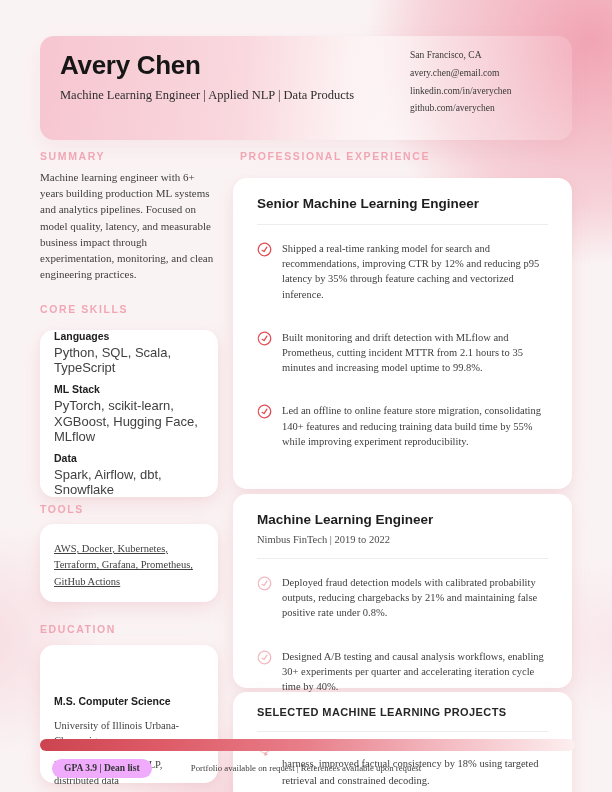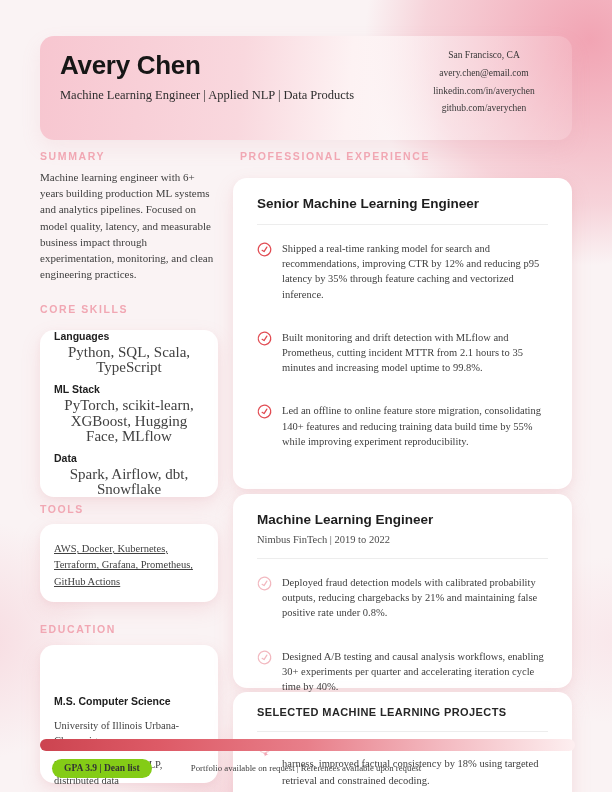--- a/index.html
+++ b/index.html
@@ -17,37 +17,37 @@
   .card{background:#ffffff;border-radius:14px;
     box-shadow:0 8px 20px rgba(222,130,145,0.16), 0 2px 6px rgba(222,130,145,0.08);}
   
   .header-card{
     left:40px;top:36px;width:532px;height:104px;border-radius:14px;
     background:linear-gradient(95deg, #f7c6d0 0%, #f9d8de 38%, #fdf2f3 58%, rgba(255,255,255,0.35) 75%, rgba(255,255,255,0.12) 100%);
     box-shadow:0 8px 20px rgba(225,140,155,0.12);
   }
   .name{position:absolute;left:20px;top:14px;font-size:26px;font-weight:700;color:#161616;letter-spacing:-0.3px;}
   .role-line{position:absolute;left:20px;top:52px;font-family:"Liberation Serif",serif;font-size:12.5px;color:#2e2e2e;}
-  .contact{position:absolute;right:14px;top:11px;width:148px;text-align:center;
+  .contact{position:absolute;right:14px;top:11px;width:148px;text-align:left;
     font-family:"Liberation Serif",serif;font-size:9.5px;color:#373737;line-height:17.8px;}
   
   .sec-h{font-size:10.5px;font-weight:700;letter-spacing:1.6px;color:#f1a7b3;}
   .sec-h.dark{color:#262626;letter-spacing:0.4px;font-size:11px;}
   
   .summary-p{left:40px;top:169px;width:178px;font-family:"Liberation Serif",serif;font-size:11px;line-height:16.2px;color:#3e3e3e;}
   .skills-card{left:40px;top:330px;width:178px;height:167px;box-sizing:border-box;padding:0 14px;overflow:hidden;}
   .skill-label{font-size:10.5px;font-weight:700;color:#202020;margin-bottom:3px;}
-  .skill-value{font-family:Liberation Serif, serif;font-size:15px;line-height:15.2px;color:#414141;margin-bottom:8px;text-align:center;}
+  .skill-value{font-family:Liberation Sans, sans-serif;font-size:13px;line-height:15.2px;color:#414141;margin-bottom:8px;}
   .tools-card{left:40px;top:524px;width:178px;height:78px;box-sizing:border-box;padding:17px 14px;}
   .tools-text{font-family:"Liberation Serif",serif;font-size:10.5px;line-height:16.4px;color:#414141;text-decoration:underline;}
   .edu-card{left:40px;top:645px;width:178px;height:138px;box-sizing:border-box;padding:14px 14px;}
   .edu-degree{font-size:10.5px;font-weight:700;color:#202020;margin-top:36px;}
   .edu-school{font-family:"Liberation Serif",serif;font-size:10.5px;line-height:15.2px;color:#414141;margin-top:11px;}
   .edu-focus{font-family:"Liberation Serif",serif;font-size:10.5px;line-height:15.2px;color:#414141;margin-top:9px;width:150px;}
-  .gpa-badge{position:absolute;left:12px;bottom:5px;background:#84cc16;border-radius:999px;
+  .gpa-badge{position:absolute;left:12px;bottom:5px;background:#f0abfc;border-radius:999px;
     padding:4px 12px 5px 12px;font-family:"Liberation Serif",serif;font-size:9.5px;font-weight:600;color:#333333;white-space:nowrap;}
   
   .job-card{left:233px;width:339px;box-sizing:border-box;padding:18px 24px;}
   .job-title{font-size:13.5px;font-weight:700;color:#1e1e1e;}
   .job-meta{font-family:"Liberation Serif",serif;font-size:10.5px;color:#4c4c4c;margin-top:7px;}
   .divider{border:none;border-top:1px solid #ededed;margin:13px 0 0 0;}
   .bullet{display:flex;gap:10px;margin-top:16px;}
   .bullet.sp{margin-top:28px;}
   .check{flex:0 0 15px;width:15px;height:15px;margin-top:1px;transform:rotate(-12deg);}
   .check svg{display:block;width:15px;height:15px;}

